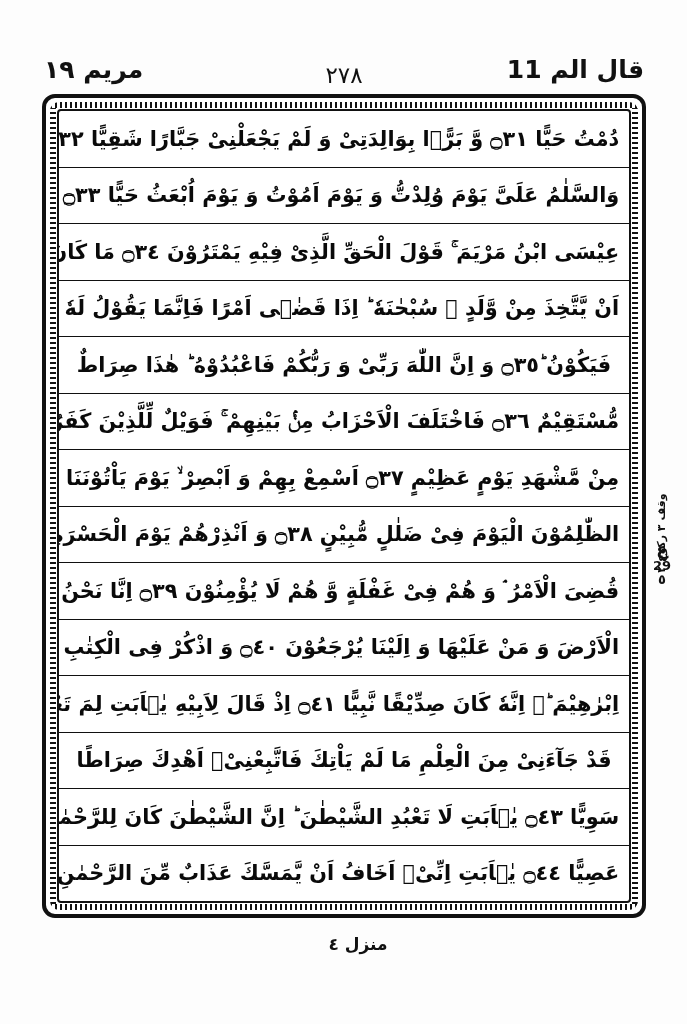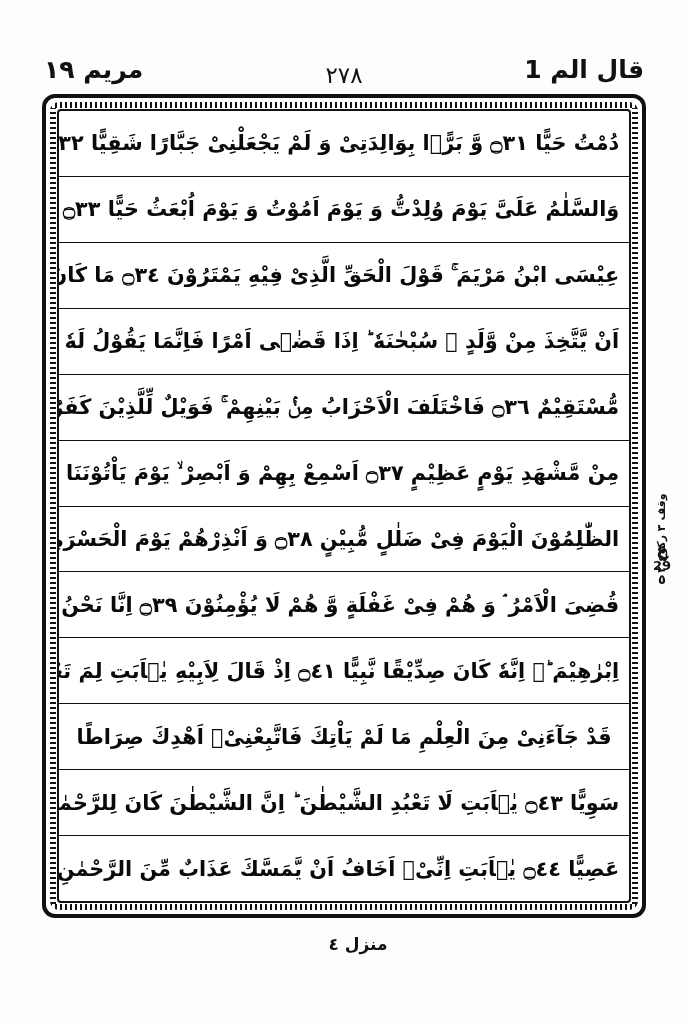--- a/index.html
+++ b/index.html
@@ -189,21 +189,21 @@
     display: inline-block;
     direction: rtl;
   }
 </style>
 </head>
 <body>
 
 <div class="page">
 
   <div class="header">
-    <span class="header-item">قال الم 1</span>
+    <span class="header-item">قال الم 11</span>
     <span class="header-page-number">٢٧٨</span>
     <span class="header-item">مريم ١٩</span>
   </div>
 
   <div class="frame-outer">
     <div class="frame-band"></div>
     <div class="frame-inner">
       <div class="lines">
 
         <div class="ayah-line">
@@ -212,30 +212,36 @@
         <div class="ayah-line">
           <div class="ayah-text">وَالسَّلٰمُ عَلَیَّ یَوْمَ وُلِدْتُّ وَ یَوْمَ اَمُوْتُ وَ یَوْمَ اُبْعَثُ حَیًّا ۝٣٣ ذٰلِكَ</div>
         </div>
         <div class="ayah-line">
           <div class="ayah-text">عِیْسَی ابْنُ مَرْیَمَ ۚ قَوْلَ الْحَقِّ الَّذِیْ فِیْهِ یَمْتَرُوْنَ ۝٣٤ مَا كَانَ لِلّٰهِ</div>
         </div>
         <div class="ayah-line">
           <div class="ayah-text">اَنْ یَّتَّخِذَ مِنْ وَّلَدٍ ۙ سُبْحٰنَهٗ ؕ اِذَا قَضٰۤی اَمْرًا فَاِنَّمَا یَقُوْلُ لَهٗ كُنْ</div>
         </div>
         <div class="ayah-line">
+          <div class="ayah-text">فَیَكُوْنُ ؕ۝٣٥ وَ اِنَّ اللّٰهَ رَبِّیْ وَ رَبُّكُمْ فَاعْبُدُوْهُ ؕ هٰذَا صِرَاطٌ</div>
+        </div>
+        <div class="ayah-line">
           <div class="ayah-text">مُّسْتَقِیْمٌ ۝٣٦ فَاخْتَلَفَ الْاَحْزَابُ مِنْۢ بَیْنِهِمْ ۚ فَوَیْلٌ لِّلَّذِیْنَ كَفَرُوْا</div>
         </div>
         <div class="ayah-line">
           <div class="ayah-text">مِنْ مَّشْهَدِ یَوْمٍ عَظِیْمٍ ۝٣٧ اَسْمِعْ بِهِمْ وَ اَبْصِرْ ۙ یَوْمَ یَاْتُوْنَنَا لٰكِنِ</div>
         </div>
         <div class="ayah-line">
           <div class="ayah-text">الظّٰلِمُوْنَ الْیَوْمَ فِیْ ضَلٰلٍ مُّبِیْنٍ ۝٣٨ وَ اَنْذِرْهُمْ یَوْمَ الْحَسْرَةِ اِذْ</div>
         </div>
         <div class="ayah-line">
           <div class="ayah-text">قُضِیَ الْاَمْرُ ۘ وَ هُمْ فِیْ غَفْلَةٍ وَّ هُمْ لَا یُؤْمِنُوْنَ ۝٣٩ اِنَّا نَحْنُ نَرِثُ</div>
+        </div>
+        <div class="ayah-line">
+          <div class="ayah-text">الْاَرْضَ وَ مَنْ عَلَیْهَا وَ اِلَیْنَا یُرْجَعُوْنَ ۝٤٠ وَ اذْكُرْ فِی الْكِتٰبِ</div>
         </div>
         <div class="ayah-line">
           <div class="ayah-text">اِبْرٰهِیْمَ ؕ۬ اِنَّهٗ كَانَ صِدِّیْقًا نَّبِیًّا ۝٤١ اِذْ قَالَ لِاَبِیْهِ یٰۤاَبَتِ لِمَ تَعْبُدُ</div>
         </div>
         <div class="ayah-line">
           <div class="ayah-text">قَدْ جَآءَنِیْ مِنَ الْعِلْمِ مَا لَمْ یَاْتِكَ فَاتَّبِعْنِیْۤ اَهْدِكَ صِرَاطًا</div>
         </div>
         <div class="ayah-line">
           <div class="ayah-text">سَوِیًّا ۝٤٣ یٰۤاَبَتِ لَا تَعْبُدِ الشَّیْطٰنَ ؕ اِنَّ الشَّیْطٰنَ كَانَ لِلرَّحْمٰنِ</div>
         </div>

